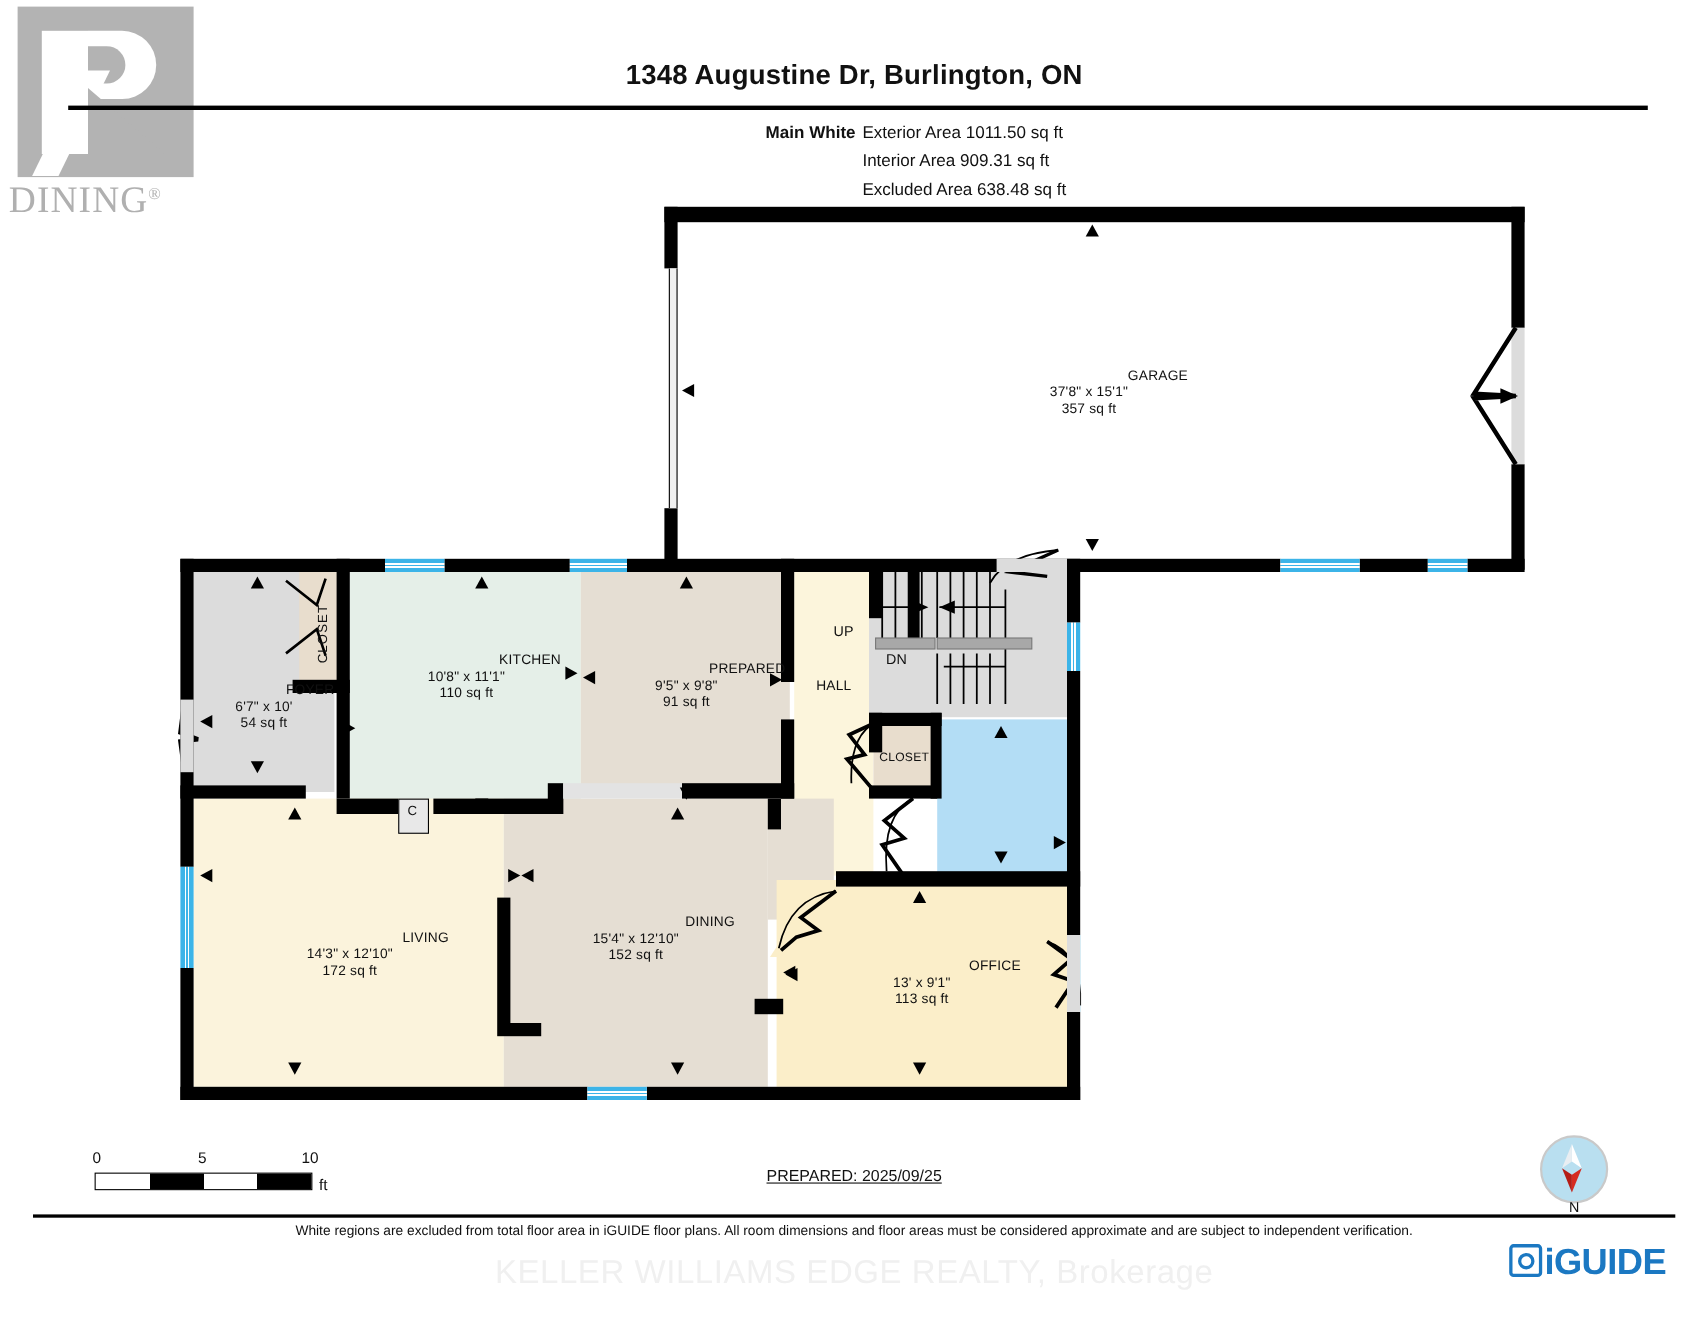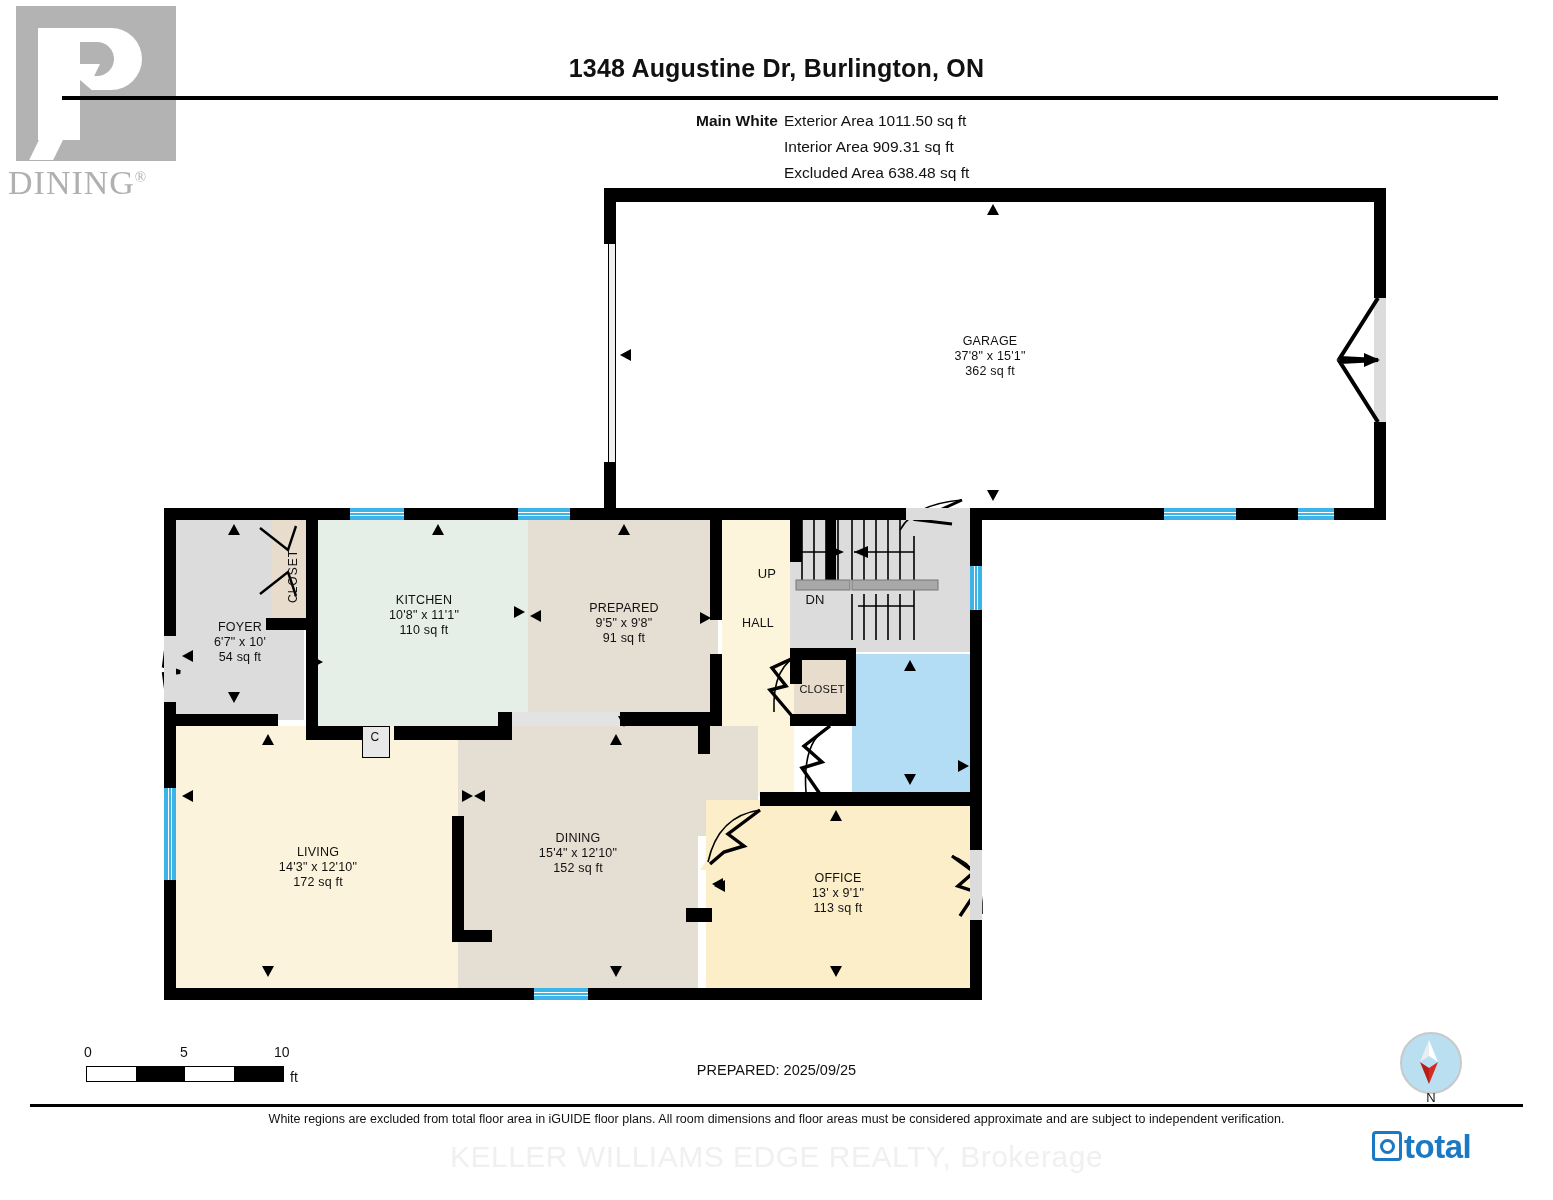--- a/index.html
+++ b/index.html
@@ -34,36 +34,36 @@
   .wall{position:absolute;background:#000;}
   .room{position:absolute;}
   .win{position:absolute;background:#3cb4e8;}
   .win.h{background:
       linear-gradient(to bottom,#3cb4e8 0 34%,#ffffff 34% 44%,#3cb4e8 44% 56%,#ffffff 56% 66%,#3cb4e8 66% 100%);}
   .win.v{background:
       linear-gradient(to right,#3cb4e8 0 34%,#ffffff 34% 44%,#3cb4e8 44% 56%,#ffffff 56% 66%,#3cb4e8 66% 100%);}
   .grey{position:absolute;background:#dcdcdc;}
   .label{position:absolute;text-align:center;font-size:12.5px;line-height:15px;white-space:nowrap;
       letter-spacing:.2px;}
-  .label .nm{display:block;}
+  .label .nm{display:block;text-align:right;}
   .vert{writing-mode:vertical-rl;transform:rotate(180deg);font-size:12px;letter-spacing:1px;}
 
   
   .arr{position:absolute;width:0;height:0;}
   .arr.d{border-left:6px solid transparent;border-right:6px solid transparent;border-top:11px solid #000;}
   .arr.u{border-left:6px solid transparent;border-right:6px solid transparent;border-bottom:11px solid #000;}
   .arr.l{border-top:6px solid transparent;border-bottom:6px solid transparent;border-right:11px solid #000;}
   .arr.r{border-top:6px solid transparent;border-bottom:6px solid transparent;border-left:11px solid #000;}
 
   
   #scalebar{position:absolute;left:86px;top:1066px;width:196px;height:14px;border:1px solid #000;
       background:linear-gradient(to right,#fff 0 25%,#000 25% 50%,#fff 50% 75%,#000 75% 100%);}
   .scale-tick{position:absolute;font-size:14px;}
   #scale-ft{position:absolute;left:290px;top:1069px;font-size:14px;}
-  #prepared{position:absolute;left:0;right:0;top:1062px;text-align:center;font-size:14.5px;}
+  #prepared{position:absolute;left:0;right:0;top:1062px;text-align:center;font-size:14.5px;text-decoration:underline;}
   #footer-rule{position:absolute;left:30px;top:1104px;width:1493px;height:3px;background:#000;}
   #disclaimer{position:absolute;left:0;right:0;top:1112px;text-align:center;font-size:12.5px;}
   #watermark{position:absolute;left:0;right:0;top:1140px;text-align:center;font-size:30px;
       color:#f0f0f0;letter-spacing:.5px;}
 
   
   #compass{position:absolute;left:1400px;top:1032px;width:62px;height:62px;}
   #compass .ring{position:absolute;left:0;top:0;width:58px;height:58px;border:2px solid #c9c9c9;border-radius:50%;
       background:#b9dff0;}
   #compass .n{position:absolute;left:0;top:58px;width:62px;text-align:center;font-size:13px;}
@@ -116,21 +116,21 @@
     <polyline points="44,2 6,62 44,64 6,66 44,126" fill="none" stroke="#000" stroke-width="4"></polyline>
     <polygon points="30,57 46,64 30,71" fill="#000"></polygon>
   </svg>
 
   <div class="arr u" style="left:987px;top:204px;"></div>
   <div class="arr d" style="left:987px;top:490px;"></div>
   <div class="arr l" style="left:620px;top:349px;"></div>
   <div class="label" style="left:900px;top:334px;width:180px;">
     <span class="nm">GARAGE</span>
     <span>37'8" x 15'1"</span><br>
-    <span>362 sq ft</span>
+    <span>357 sq ft</span>
   </div>
 
   <div class="room" style="left:176px;top:518px;width:128px;height:202px;background:#dcdcdc;"></div>
   <div class="room" style="left:272px;top:518px;width:42px;height:110px;background:#e8ddcd;"></div>
   <div class="room" style="left:318px;top:518px;width:210px;height:220px;background:#e5efe8;"></div>
   <div class="room" style="left:528px;top:518px;width:190px;height:202px;background:#e5ded3;"></div>
   <div class="room" style="left:722px;top:518px;width:72px;height:278px;background:#fcf5dc;"></div>
   <div class="room" style="left:790px;top:518px;width:180px;height:134px;background:#dcdcdc;"></div>
   <div class="room" style="left:794px;top:654px;width:58px;height:70px;background:#e8ddcd;"></div>
   <div class="room" style="left:852px;top:654px;width:118px;height:142px;background:#b3ddf5;"></div>
@@ -336,14 +336,14 @@
     <polygon points="29,8 38,30 29,24" fill="#ffffff"></polygon>
     <polygon points="29,8 20,30 29,24" fill="#e9eef2"></polygon>
     <polygon points="29,52 38,30 29,36" fill="#d62b20"></polygon>
     <polygon points="29,52 20,30 29,36" fill="#b51d16"></polygon>
   </svg>
   <div class="n">N</div>
 </div>
 
 <div id="footer-rule"></div>
 <div id="disclaimer">White regions are excluded from total floor area in iGUIDE floor plans. All room dimensions and floor areas must be considered approximate and are subject to independent verification.</div>
-<div id="iguide"><span class="mark"></span><span>total</span></div>
+<div id="iguide"><span class="mark"></span><span>iGUIDE</span></div>
 <div id="watermark">KELLER WILLIAMS EDGE REALTY, Brokerage</div>
 
 </body></html>

